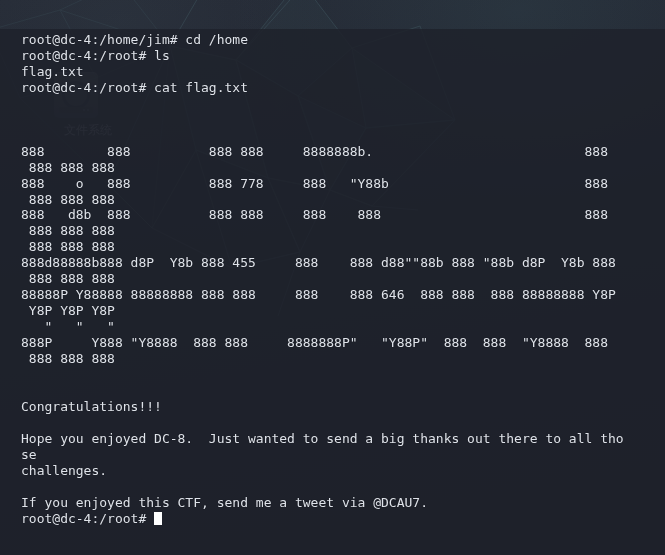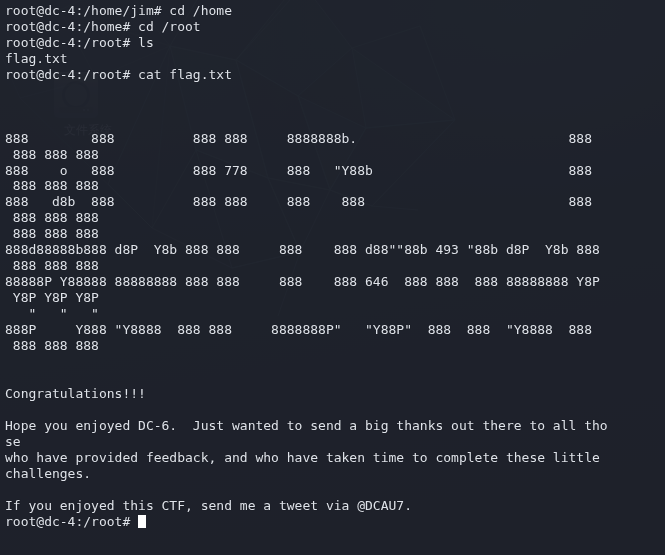--- a/index.html
+++ b/index.html
@@ -69,23 +69,24 @@
     white-space: nowrap;
     margin-left: 16px;
   }
 
   
   #terminal {
     position: absolute;
     inset: 0;
     z-index: 2;
     background: rgba(30,34,43,0.86);
-    padding: 3px 4px 0 5px;
+    padding: 3px 4px 0 21px;
     box-sizing: border-box;
     overflow: hidden;
+    margin-top: 29px;
   }
   #term-output {
     margin: 0;
     font-family: "DejaVu Sans Mono", "Liberation Mono", monospace;
     font-size: 13px;
     line-height: 15.95px;
     color: #dfe3ea;
     white-space: pre;
     letter-spacing: 0px;
     text-shadow: 0 0 1px rgba(0,0,0,0.55);
@@ -142,47 +143,45 @@
       <div class="platter"></div>
       <div class="bar">
           <i></i>
         </div>
     </div>
     <div class="label">文件系统</div>
   </div>
 
   <div id="terminal">
     <div id="term-output"><span class="line">root@dc-4:/home/jim# cd /home
-</span><span class="line">root@dc-4:/home# cd /root
 </span><span class="line">root@dc-4:/root# ls
 </span><span class="line">flag.txt
 </span><span class="line">root@dc-4:/root# cat flag.txt
 </span><span class="line">
 </span><span class="line">
 </span><span class="line">
 </span><span class="line">888        888          888 888     8888888b.                           888
 </span><span class="line"> 888 888 888
 </span><span class="line">888    o   888          888 778     888   "Y88b                         888
 </span><span class="line"> 888 888 888
 </span><span class="line">888   d8b  888          888 888     888    888                          888
 </span><span class="line"> 888 888 888
 </span><span class="line"> 888 888 888
-</span><span class="line">888d88888b888 d8P  Y8b 888 888     888    888 d88""88b 493 "88b d8P  Y8b 888
+</span><span class="line">888d88888b888 d8P  Y8b 888 455     888    888 d88""88b 888 "88b d8P  Y8b 888
 </span><span class="line"> 888 888 888
 </span><span class="line">88888P Y88888 88888888 888 888     888    888 646  888 888  888 88888888 Y8P
 </span><span class="line"> Y8P Y8P Y8P
 </span><span class="line">   "   "   "
 </span><span class="line">888P     Y888 "Y8888  888 888     8888888P"   "Y88P"  888  888  "Y8888  888
 </span><span class="line"> 888 888 888
 </span><span class="line">
 </span><span class="line">
 </span><span class="line">Congratulations!!!
 </span><span class="line">
-</span><span class="line">Hope you enjoyed DC-6.  Just wanted to send a big thanks out there to all tho
+</span><span class="line">Hope you enjoyed DC-8.  Just wanted to send a big thanks out there to all tho
 </span><span class="line">se
-</span><span class="line">who have provided feedback, and who have taken time to complete these little
 </span><span class="line">challenges.
 </span><span class="line">
 </span><span class="line">If you enjoyed this CTF, send me a tweet via @DCAU7.
 </span><span class="line"><span>root@dc-4:/root# </span><span class="cursor"></span></span></div>
   </div>
 
 </div>
 
 </body></html>

